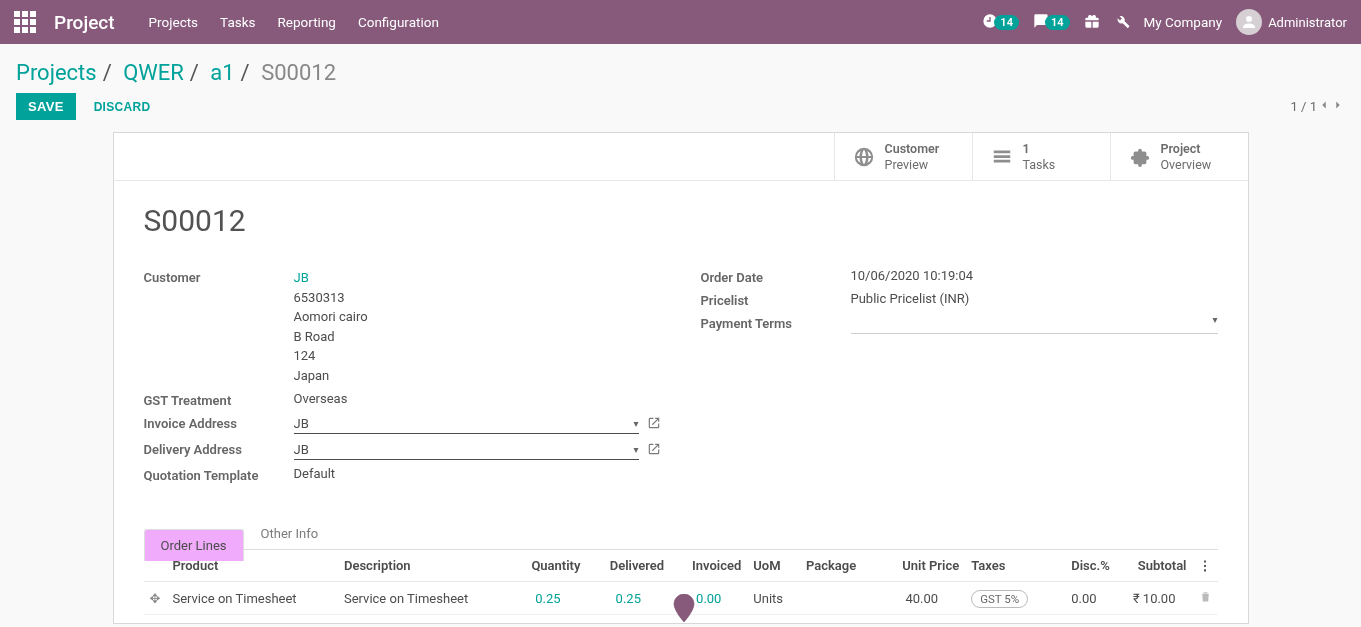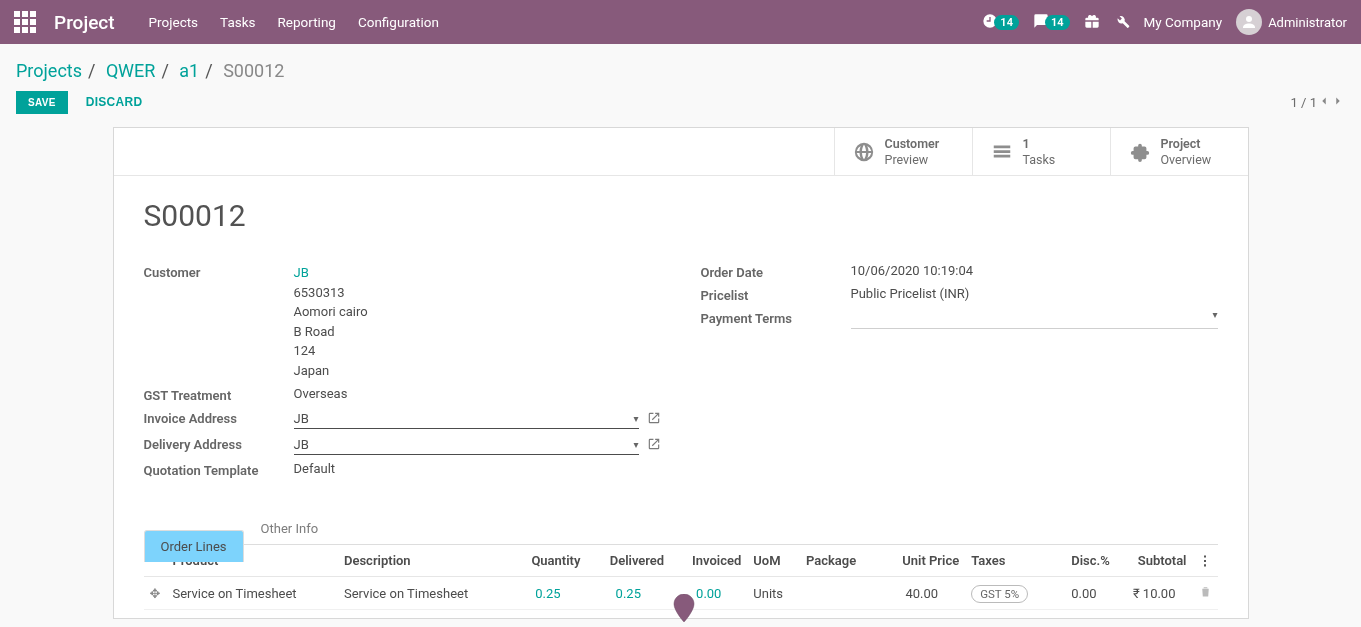--- a/index.html
+++ b/index.html
@@ -16,27 +16,27 @@
 .navbar .badge-wrap { position:relative; display:flex; align-items:center; }
 .navbar .badge { background:#00a29a; border-radius:9px; padding:1px 6px; font-size:11px; font-weight:600; margin-left:-4px; }
 .navbar .icon-btn svg { width:16px; height:16px; fill:#fff; }
 .navbar .company { font-size:13.5px; }
 .navbar .avatar { width:26px; height:26px; border-radius:50%; background:#d6d0d4; display:flex; align-items:center; justify-content:center; margin-right:6px; }
 .navbar .avatar svg{width:18px;height:18px;fill:#fff;}
 .navbar .user { display:flex; align-items:center; }
 
 
 .controlbar { padding: 6px 16px 4px 16px; }
-.breadcrumb { font-size: 18px; margin: 10px 0 8px 0; }
+.breadcrumb { font-size: 22px; margin: 10px 0 8px 0; }
 .breadcrumb a { color:#00a29a; text-decoration:none; }
 .breadcrumb .sep { color:#555; margin: 0 6px; }
 .breadcrumb .current { color:#888; }
 
 .actionbar { display:flex; align-items:center; }
-.btn-save { background:#00a29a; color:#fff; border:none; padding:6px 12px; font-weight:600; font-size:10px; letter-spacing:.3px; cursor:pointer; }
+.btn-save { background:#00a29a; color:#fff; border:none; padding:6px 12px; font-weight:600; font-size:13px; letter-spacing:.3px; cursor:pointer; }
 .btn-discard { color:#00a29a; background:none; border:none; padding:6px 12px; font-weight:600; font-size:12px; letter-spacing:.3px; margin-left:6px; cursor:pointer; }
 .actionbar .spacer { flex:1; }
 .pager { color:#6c6c6c; display:flex; align-items:center; font-size:13px; }
 .pager svg{width:14px;height:14px;fill:#888; cursor:pointer;}
 
 
 .content-scroll { height: calc(627px - 44px - 82px); overflow-y: scroll; padding: 8px 16px 0 16px; }
 .sheet { background:#fff; border:1px solid #d8d8d8; max-width: 1136px; margin: 0 auto; }
 
 .statbtns { display:flex; justify-content:flex-end; border-bottom:1px solid #e6e6e6; }
@@ -57,21 +57,21 @@
 .m2o { display:flex; align-items:center; }
 .m2o .field { flex:1; border-bottom:1px solid #4c4c4c; padding: 2px 0; display:flex; align-items:center; }
 .m2o .field .caret { margin-left:auto; font-size:10px; color:#666; }
 .m2o .ext { margin-left:8px; color:#7a7a7a; cursor:pointer; }
 .m2o .ext svg{width:14px;height:14px;fill:#7a7a7a;}
 .select-empty { border-bottom:1px solid #cfcfcf; height:20px; display:flex; }
 .select-empty .caret { margin-left:auto; font-size:10px; color:#666; }
 
 .tabs { margin-top: 28px; border-bottom:1px solid #ddd; display:flex; }
 .tab { padding: 8px 16px; border:1px solid transparent; border-bottom:none; color:#7c7c7c; cursor:pointer; font-size:13px; }
-.tab.active { border-color:#ddd; background:#7dd3fc; color:#4c4c4c; border-radius:3px 3px 0 0; position:relative; top:18px; }
+.tab.active { border-color:#ddd; background:#f0abfc; color:#4c4c4c; border-radius:3px 3px 0 0; position:relative; top:12px; }
 
 table.lines { width:100%; border-collapse:collapse; font-size:13px; }
 table.lines th { text-align:left; padding: 8px 6px; color:#4c4c4c; font-weight:600; border-bottom:1px solid #e6e6e6; }
 table.lines th.r { text-align:right; }
 table.lines td { padding: 8px 6px; border-bottom:1px solid #f0f0f0; }
 table.lines td.r { text-align:center; }
 .handle { color:#888; cursor:grab; }
 .num-link { color:#00a29a; }
 .tax-pill { border:1px solid #bbb; border-radius:10px; padding:1px 8px; font-size:11.5px; color:#666; }
 .trash svg{width:13px;height:13px;fill:#bbb;cursor:pointer;}

